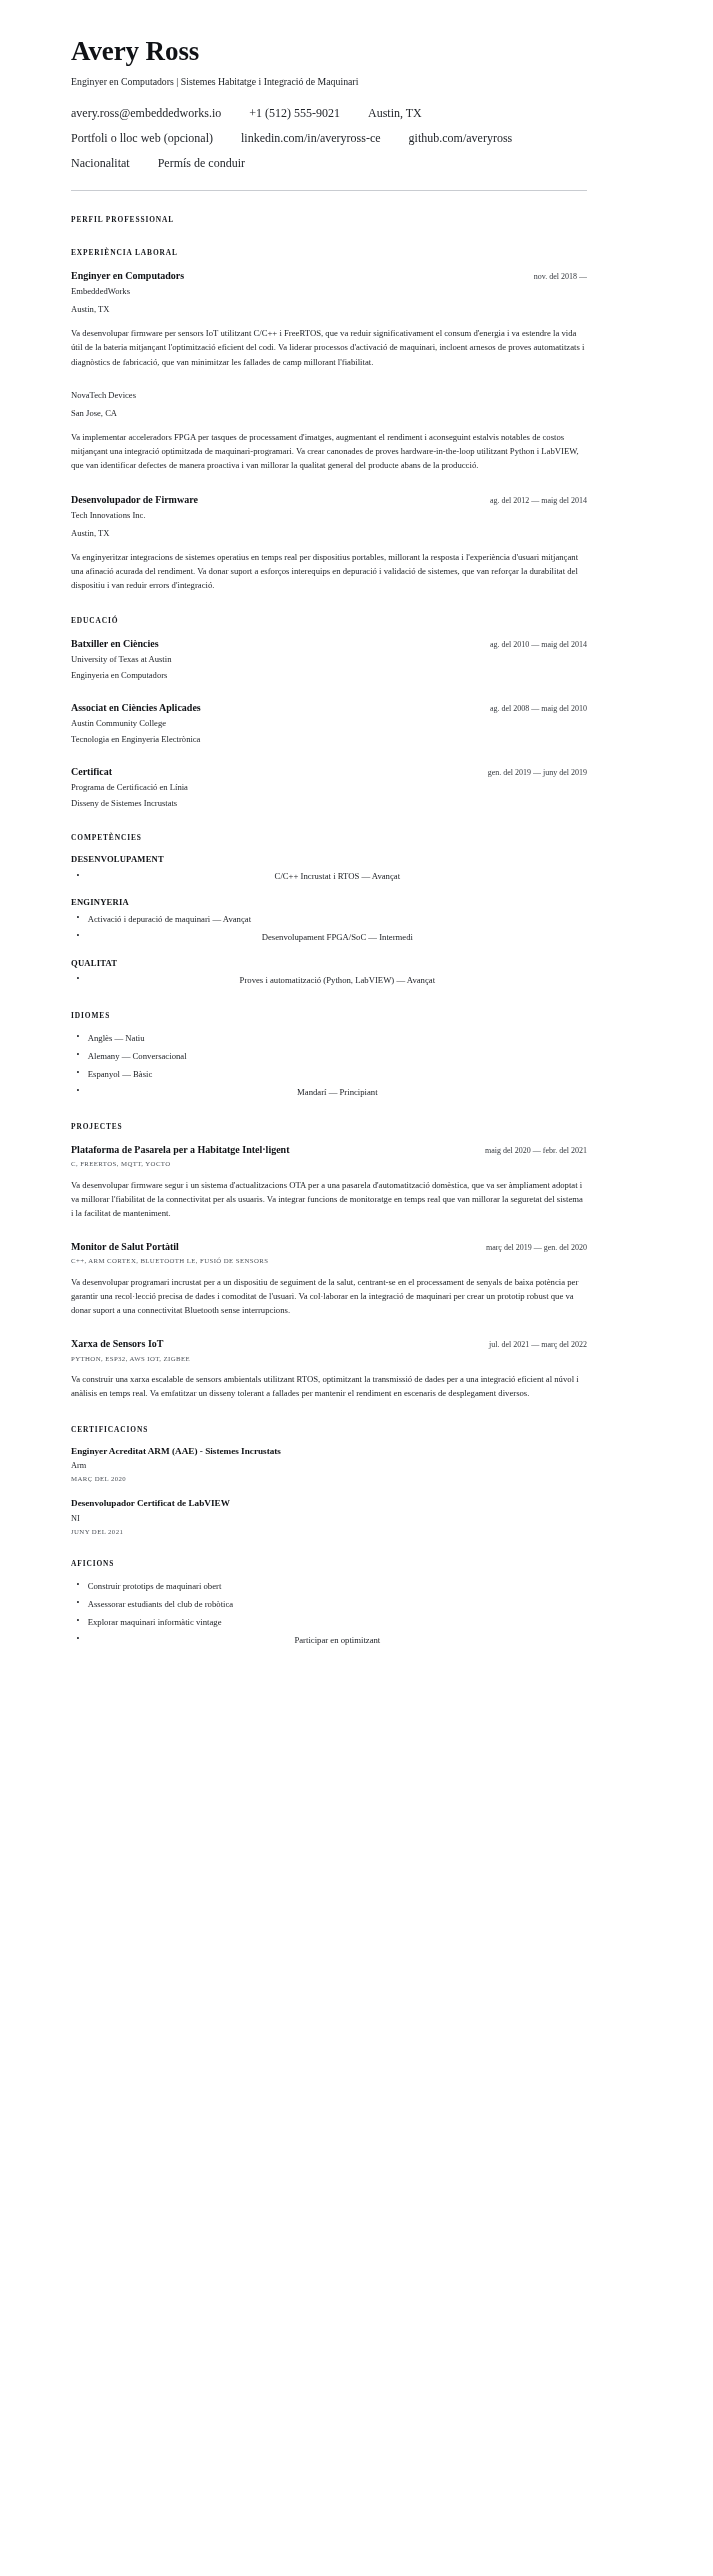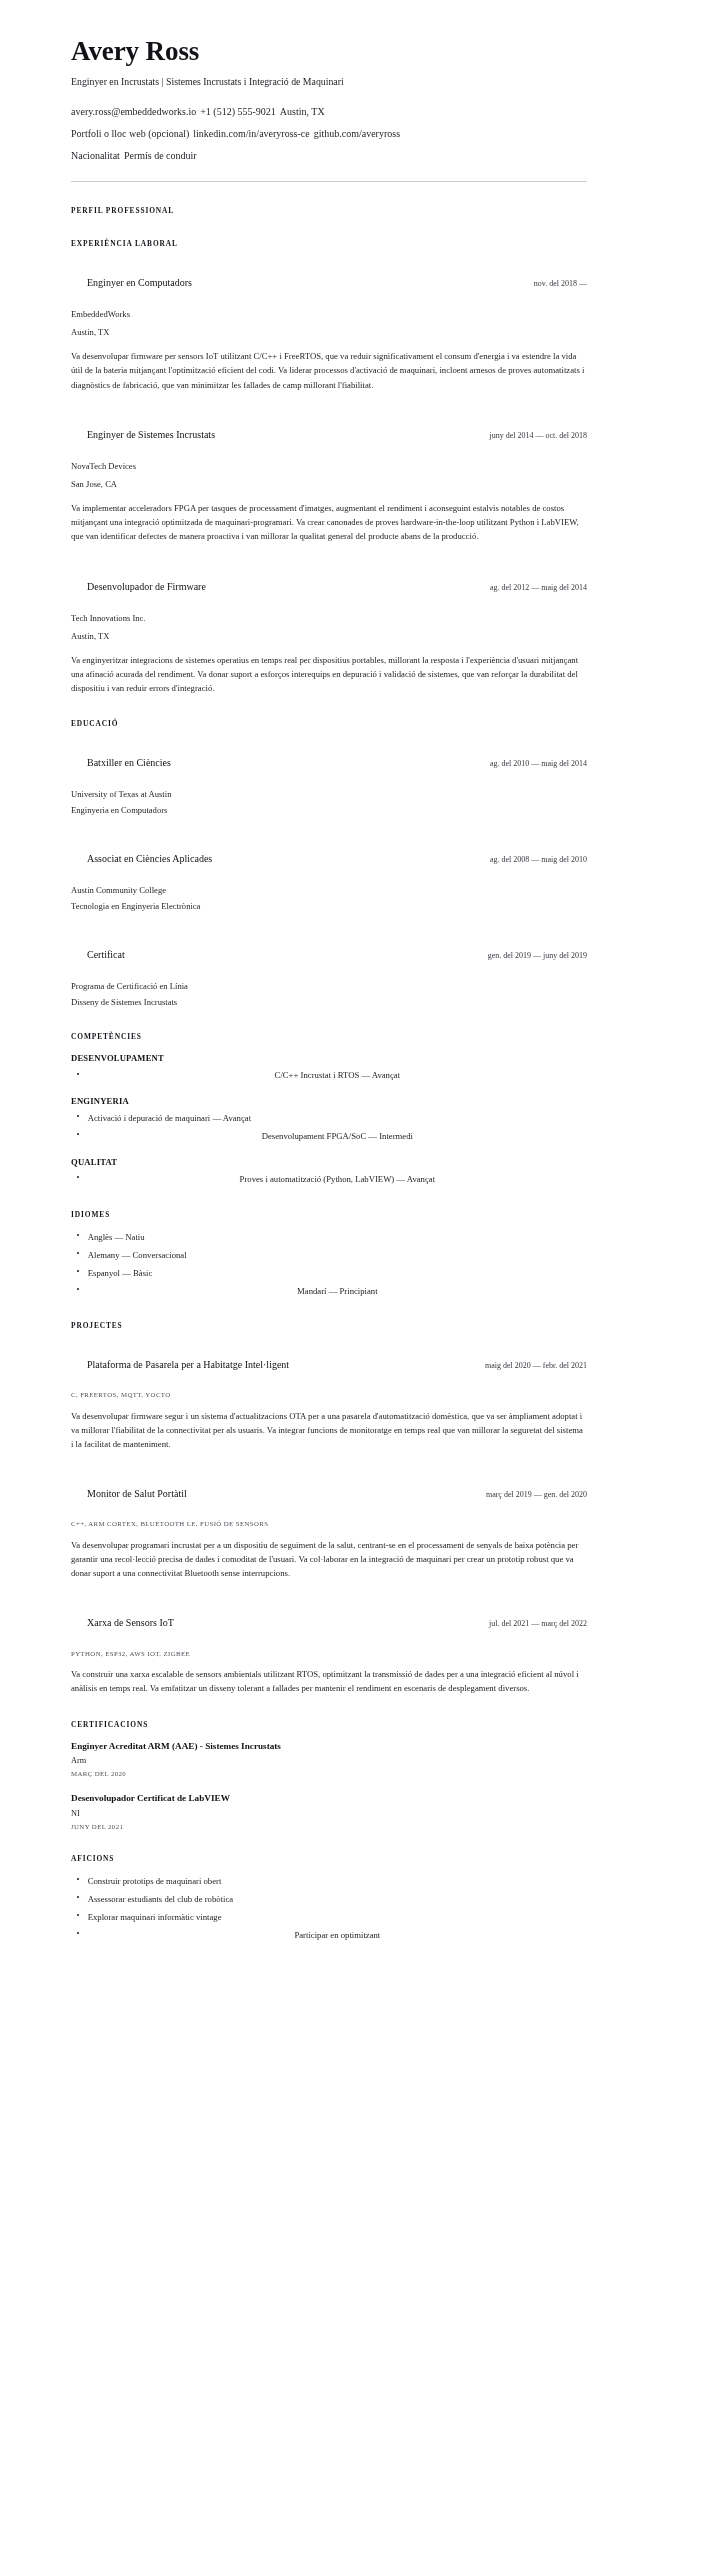--- a/index.html
+++ b/index.html
@@ -32,25 +32,25 @@
     font-size: 9.8px;
     font-weight: 400;
     line-height: 1.35;
     margin: 0 0 15.5px 0;
     color: #1b1e23;
   }
   .contact-row {
     display: flex;
     flex-wrap: wrap;
     align-items: flex-end;
-    font-size: 10px;
+    font-size: 12px;
     line-height: 1.5;
     color: #23262b;
     margin-bottom: 7.1px;
-    column-gap: 4px;
+    column-gap: 28px;
   }
   .contact-row .item { white-space: nowrap; }
   .rule {
     border: 0;
     border-top: 0.6px solid #c9ccd1;
     margin: 18px 0 0 0;
   }
 
   
   .section { margin-top: 24px; }
@@ -74,24 +74,24 @@
   .entry { margin-bottom: 20px; }
   .entry:last-child { margin-bottom: 0; }
   .entry-head {
     display: flex;
     justify-content: space-between;
     align-items: baseline;
     gap: 14.3px;
   }
   .entry-title {
     font-size: 10px;
-    font-weight: 400;
+    font-weight: 700;
     line-height: 1.3;
     color: #101216;
-    margin: 16px;
+    margin: 0;
   }
   .entry-date {
     font-size: 8px;
     color: #35393f;
     white-space: nowrap;
     flex: 0 0 auto;
     text-align: right;
   }
   .entry-org {
     font-size: 8.6px;
@@ -185,21 +185,21 @@
     margin: 3px 0 0 0;
   }
 </style>
 </head>
 <body>
 
 <div class="page">
 
   <header>
     <h1 class="name">Avery Ross</h1>
-    <p class="headline">Enginyer en Incrustats | Sistemes Incrustats i Integració de Maquinari</p>
+    <p class="headline">Enginyer en Computadors | Sistemes Habitatge i Integració de Maquinari</p>
 
     <div class="contact-row" id="contact-line-1">
         <span class="item">avery.ross@embeddedworks.io</span>
         <span class="item">+1 (512) 555-9021</span>
         <span class="item">Austin, TX</span>
       </div>
     <div class="contact-row" id="contact-line-2">
         <span class="item">Portfoli o lloc web (opcional)</span>
         <span class="item">linkedin.com/in/averyross-ce</span>
         <span class="item">github.com/averyross</span>
@@ -222,24 +222,20 @@
         <div class="entry">
           <div class="entry-head">
             <h3 class="entry-title">Enginyer en Computadors</h3>
             <span class="entry-date">nov. del 2018 —</span>
           </div>
           <p class="entry-org">EmbeddedWorks</p>
           <p class="entry-loc">Austin, TX</p>
           <p class="entry-desc">Va desenvolupar firmware per sensors IoT utilitzant C/C++ i FreeRTOS, que va reduir significativament el consum d'energia i va estendre la vida útil de la bateria mitjançant l'optimització eficient del codi. Va liderar processos d'activació de maquinari, incloent arnesos de proves automatitzats i diagnòstics de fabricació, que van minimitzar les fallades de camp millorant l'fiabilitat.</p>
         </div>
         <div class="entry">
-          <div class="entry-head">
-            <h3 class="entry-title">Enginyer de Sistemes Incrustats</h3>
-            <span class="entry-date">juny del 2014 — oct. del 2018</span>
-          </div>
           <p class="entry-org">NovaTech Devices</p>
           <p class="entry-loc">San Jose, CA</p>
           <p class="entry-desc">Va implementar acceleradors FPGA per tasques de processament d'imatges, augmentant el rendiment i aconseguint estalvis notables de costos mitjançant una integració optimitzada de maquinari-programari. Va crear canonades de proves hardware-in-the-loop utilitzant Python i LabVIEW, que van identificar defectes de manera proactiva i van millorar la qualitat general del producte abans de la producció.</p>
         </div>
         <div class="entry">
           <div class="entry-head">
             <h3 class="entry-title">Desenvolupador de Firmware</h3>
             <span class="entry-date">ag. del 2012 — maig del 2014</span>
           </div>
           <p class="entry-org">Tech Innovations Inc.</p>

